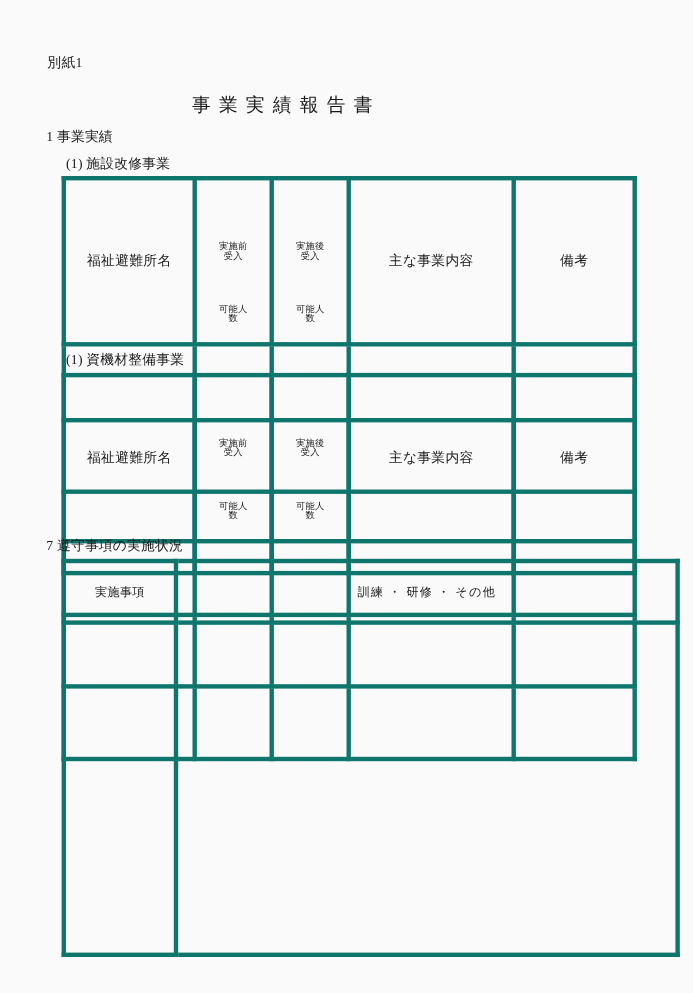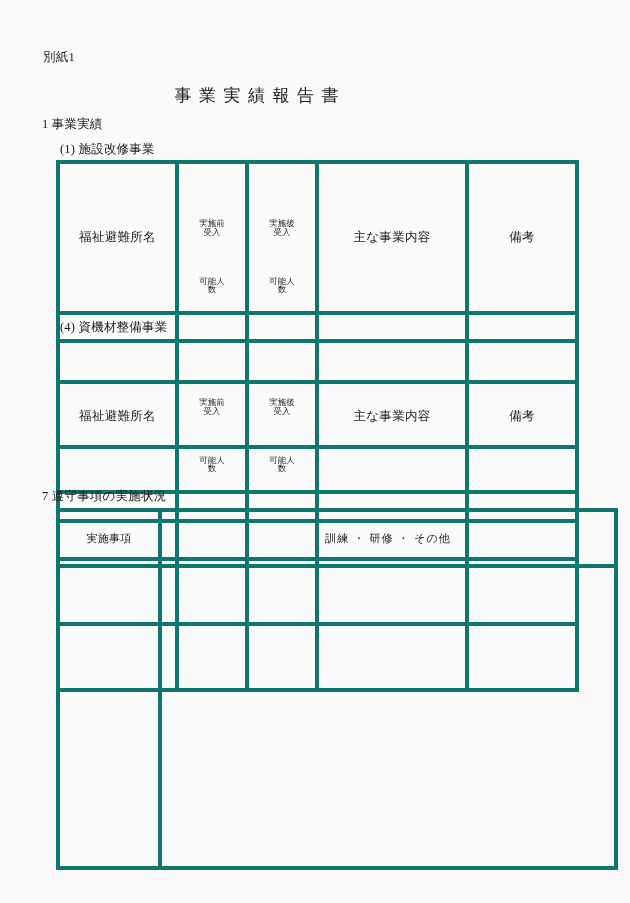--- a/index.html
+++ b/index.html
@@ -192,21 +192,21 @@
       <tr>
         <td class="r-c"></td>
         <td class="r-c"></td>
         <td class="r-c"></td>
         <td class="r-c"></td>
         <td class="r-c"></td>
       </tr>
     </tbody>
   </table>
 
-  <div class="sec-h2" id="sec1-2-title">(4)  資機材整備事業</div>
+  <div class="sec-h2" id="sec1-2-title">(1)  資機材整備事業</div>
 
   <table class="form grid-table" id="table-2">
     <colgroup>
       <col class="col-name">
         <col class="col-before">
         <col class="col-after">
       <col class="col-content">
         <col class="col-note">
     </colgroup>
     <thead>

